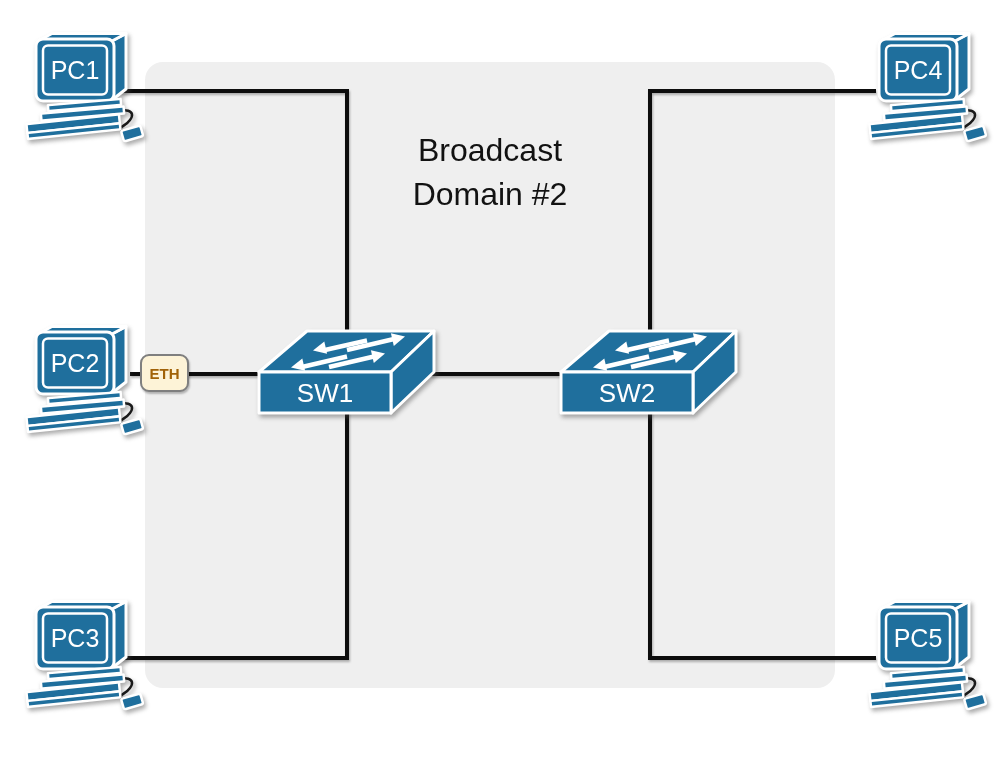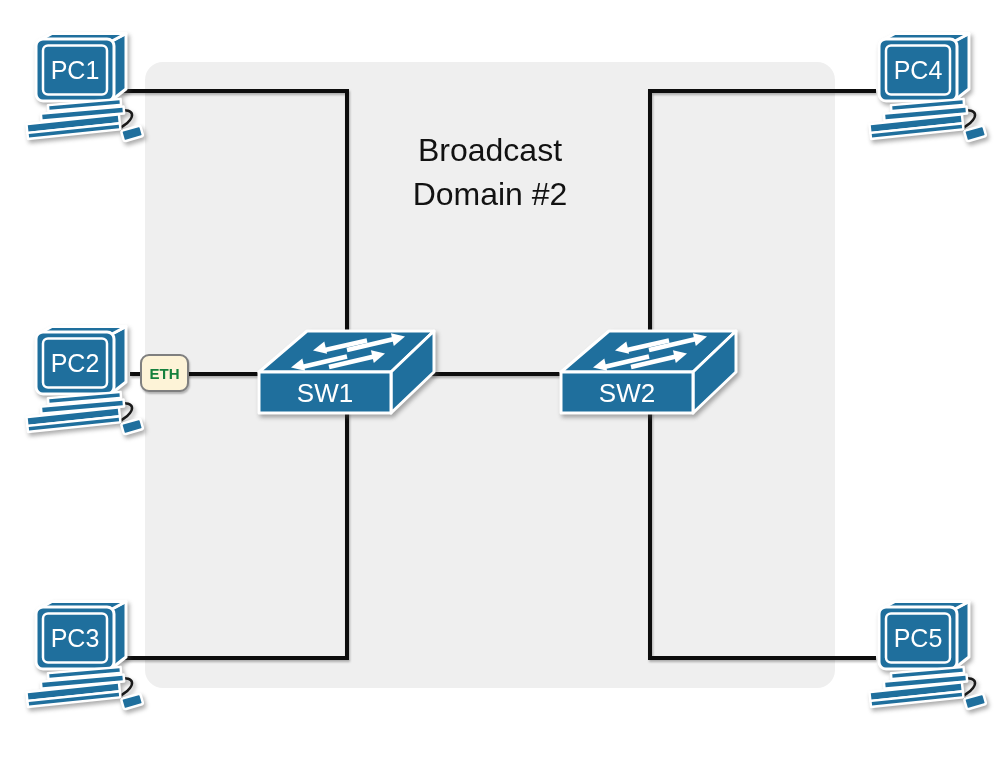--- a/index.html
+++ b/index.html
@@ -13,21 +13,21 @@
          filter:drop-shadow(1px 2px 1px rgba(0,0,0,0.28));}
   .links .wire{stroke:#0d0d0d;stroke-width:4;fill:none;}
   .device{position:absolute;z-index:4;
           filter:drop-shadow(2px 3px 2px rgba(70,70,70,0.45));}
   .dev-label{fill:#ffffff;font-family:"Liberation Sans",sans-serif;}
   .pc-label{font-size:25px;}
   .sw-label{font-size:26px;}
   .eth-tag{position:absolute;left:140px;top:354px;width:49px;height:38px;z-index:5;
            background:#fdf3d7;border:2.5px solid #7f7f7f;border-radius:9px;
            box-sizing:border-box;display:flex;align-items:center;justify-content:center;
-           font-size:15px;font-weight:bold;color:#15803d;
+           font-size:15px;font-weight:bold;color:#a16207;
            box-shadow:1px 2px 2px rgba(0,0,0,0.25);}
   .hidden-defs{position:absolute;width:0;height:0;overflow:hidden;}
   .blue{fill:#1f6f9d;stroke:#ffffff;stroke-width:3;stroke-linejoin:round;}
   .blue-thin{fill:#1f6f9d;stroke:#ffffff;stroke-width:2.5;stroke-linejoin:round;}
   .screen-inner{fill:none;stroke:#ffffff;stroke-width:2.5;}
   .cord{fill:none;stroke:#1a1a1a;stroke-width:2.5;stroke-linecap:round;}
   .arrow-shaft{stroke:#ffffff;stroke-width:4.5;stroke-linecap:butt;fill:none;}
   .arrow-head{fill:#ffffff;}
 </style>
 </head>

